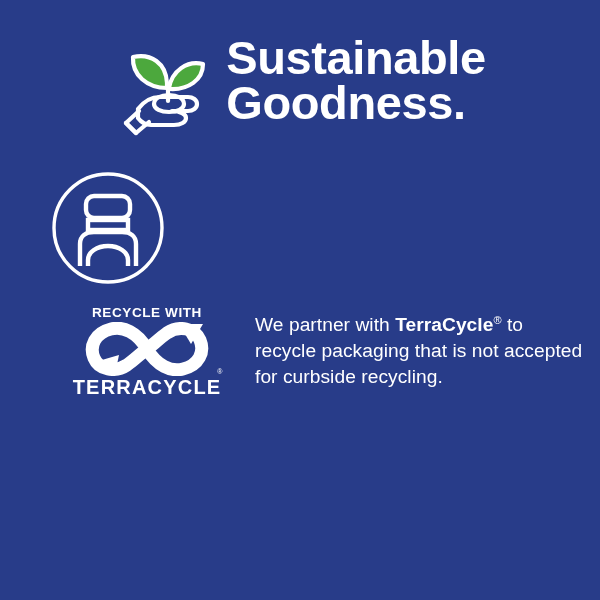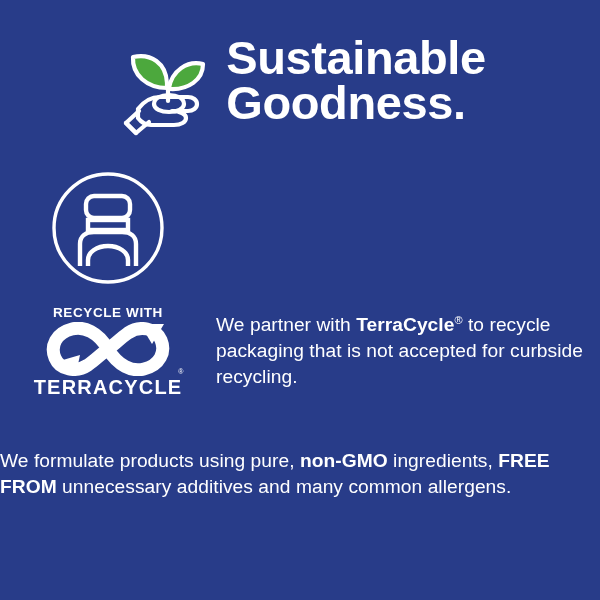--- a/index.html
+++ b/index.html
@@ -61,21 +61,21 @@
   .row-3 { top: 438px; }
 
   .icon-cell {
     width: 216px;
     flex: 0 0 216px;
     display: flex;
     justify-content: center;
     align-items: flex-start;
     padding-top: 2px;
   }
-  .icon-cell.tc { padding-top: 5px; }
+  .icon-cell.tc { padding-top: 5px; padding-left: 39px; }
 
   .text-cell {
     flex: 1 1 auto;
     color: #ffffff;
     font-size: 19.2px;
     line-height: 26px;
     font-weight: 400;
     padding-right: 14px;
     padding-top: 12px;
     letter-spacing: 0.05px;
@@ -199,16 +199,15 @@
         <div class="tc-bottom-wrap">
           <div class="tc-bottom">TERRACYCLE</div>
           <div class="tc-reg">®</div>
         </div>
       </div>
     </div>
     <div class="text-cell">We partner with <b>TerraCycle</b><sup>®</sup> to recycle packaging that is not accepted for curbside recycling.</div>
   </div>
 
   <div class="row row-3">
-    <div class="text-cell">We formulate products using pure, <b>non-GMO</b> ingredients, <b>FREE FROM</b> unnecessary additives and many common allergens.</div>
   </div>
 
 </div>
 
 </body></html>

